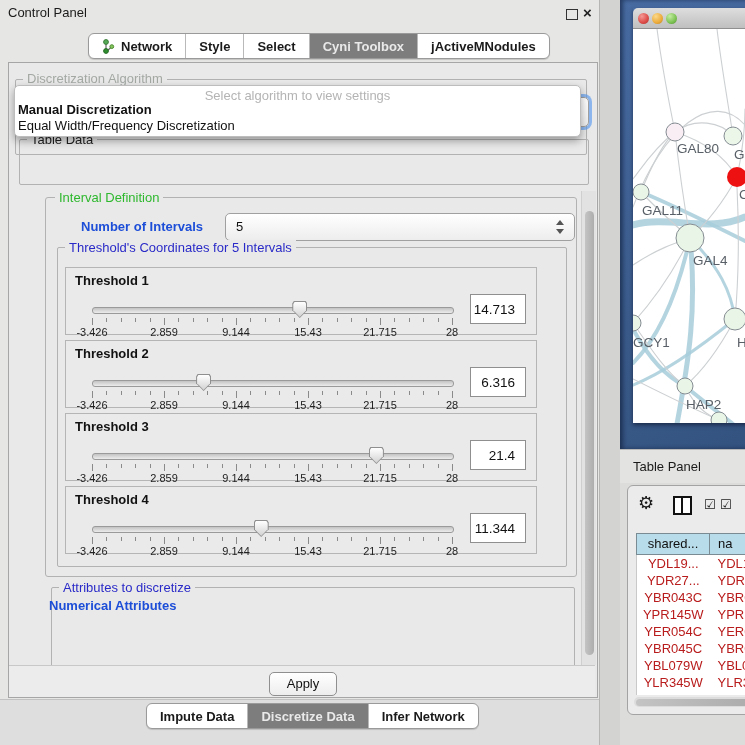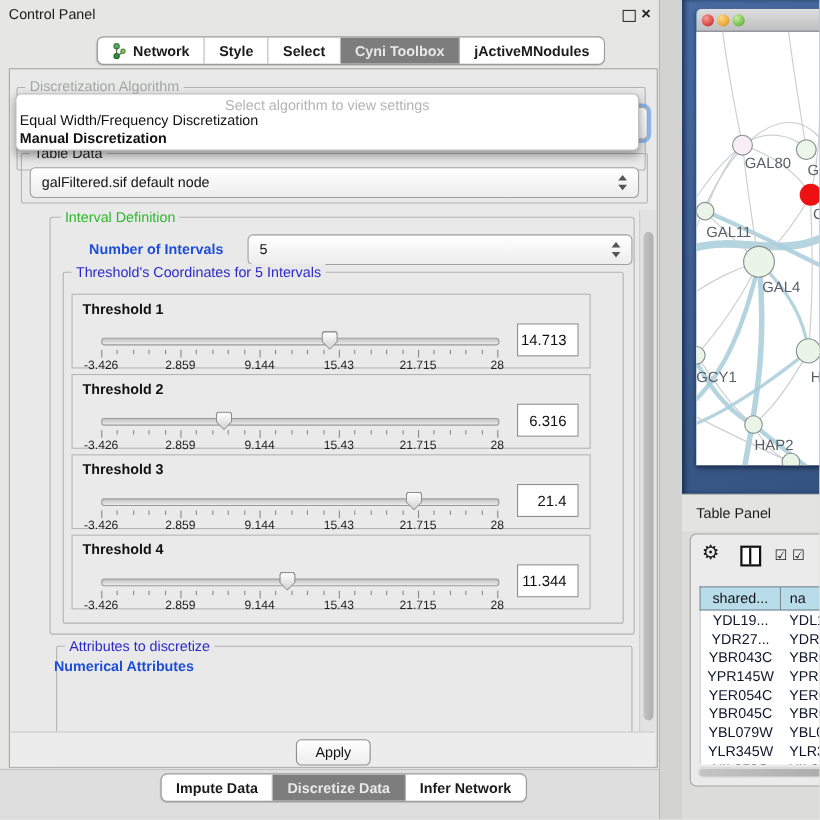--- a/index.html
+++ b/index.html
@@ -103,21 +103,21 @@
   #tp-cols{position:absolute;left:45px;top:10px;width:15px;height:15px;border:2px solid #111;background:#fff;}
   #tp-cols i{position:absolute;left:6px;top:0;width:2px;height:15px;background:#111;}
   .tp-chk{position:absolute;top:11px;font-size:13px;color:#1a1a1a;}
   #tp-chk1{left:76px;} #tp-chk2{left:92px;}
   #tp-table{position:absolute;left:8px;top:47px;width:160px;}
   .tp-hrow{display:flex;height:22px;}
   .tp-hcell{background:#b9dcea;border:1px solid #7b8b93;border-right:none;font-size:13px;line-height:20px;text-align:center;box-sizing:border-box;}
   .tp-hcell:last-child{border-right:1px solid #7b8b93;text-align:left;padding-left:8px;}
   #tp-rows{height:140px;overflow:hidden;background:#fff;border-left:1px solid #c9c9c9;}
   .tp-row{display:flex;height:17px;}
-  .tp-cell{font-size:13px;line-height:17px;box-sizing:border-box;color:#0f172a;}
+  .tp-cell{font-size:13px;line-height:17px;box-sizing:border-box;color:#b91c1c;}
   .c1{width:73px;text-align:center;}
   .c2{width:87px;padding-left:8px;}
   #tp-hsb{position:absolute;left:6px;top:211px;width:122px;height:10px;background:#dcdcdc;border-radius:5px;}
   #tp-hsb .sb-thumb{left:2px;top:1.5px;width:112px;height:7px;}
 </style>
 </head>
 <body>
 
 <div id="root">
 
@@ -160,34 +160,27 @@
         <span class="prompt"></span>
         <span class="spin">
             <i class="up"></i>
             <i class="dn"></i>
           </span>
       </div>
 
       <div id="algo-popup">
         <div class="prompt">Select algorithm to view settings</div>
         <div class="items" id="algo-popup-items">
+            <div class="item first">Manual Discretization</div>
             <div class="item">Equal Width/Frequency Discretization</div>
-            <div class="item first">Manual Discretization</div>
           </div>
       </div>
 
       <div id="grp-tabledata" class="grp"></div>
       <span class="grp-label lbl-dark" style="left:18px;top:69px;">Table Data</span>
-      <div class="combo" style="left:18px;top:89px;width:552px;">
-        <span class="val">galFiltered.sif default node</span>
-        <span class="spin">
-            <i class="up"></i>
-            <i class="dn"></i>
-          </span>
-      </div>
 
       <div class="sb-v" style="left:572px;top:128px;width:14px;height:474px;">
         <div class="sb-thumb" style="left:2.5px;top:20px;width:9px;height:444px;"></div>
       </div>
 
       <div id="grp-interval" class="grp"></div>
       <span class="grp-label lbl-green" style="left:46px;top:127px;">Interval Definition</span>
 
       <span class="bold13" style="position:absolute;left:72px;top:156px;">Number of Intervals</span>
       <div class="combo" style="left:216px;top:150px;width:348px;">

